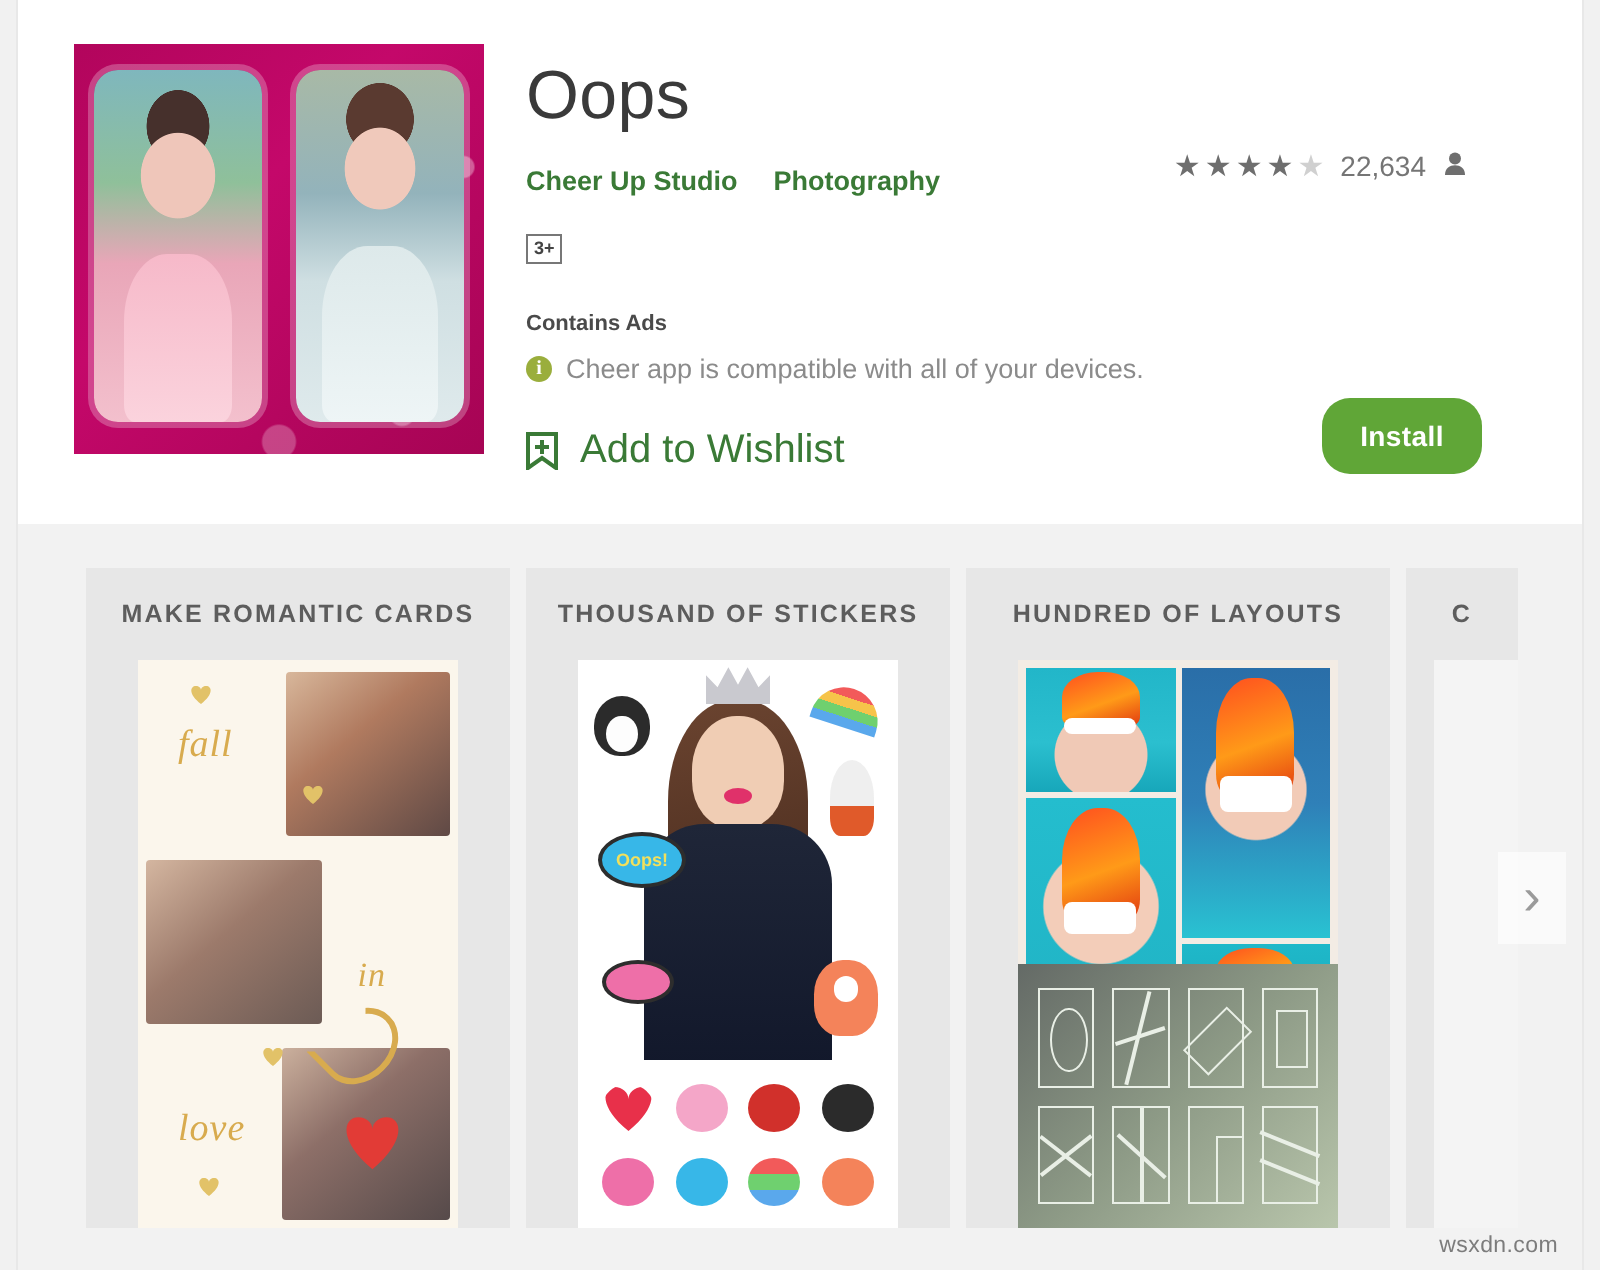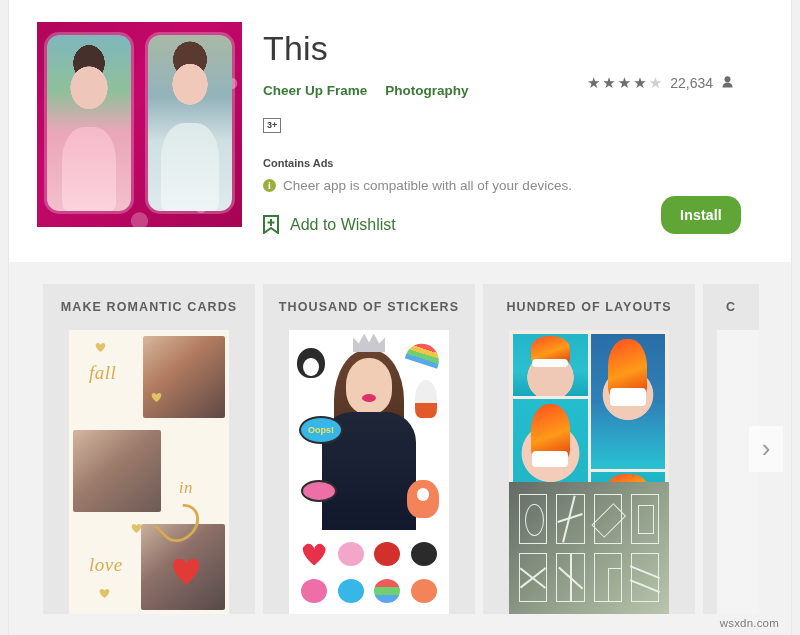--- a/index.html
+++ b/index.html
@@ -104,21 +104,21 @@
     width: 13px; height: 13px; border-radius: 50%;
     background: #9aae3c; color: #fff; font-size: 10px; font-weight: bold;
     display: flex; align-items: center; justify-content: center;
     font-family: "Liberation Serif", serif;
   }
   .compat-text { font-size: 13.5px; color: #8b8b8b; }
 
   .wishlist-row { display: flex; align-items: center; gap: 11px; }
   .bookmark-icon { width: 16px; height: 19px; position: relative; }
   .bookmark-icon svg { display: block; }
-  .wishlist-label { font-size: 16px; color: #3a7a36; }
+  .wishlist-label { font-size: 20px; color: #3a7a36; }
 
   .install-btn {
     position: absolute; right: 26px; bottom: 0;
     background: #60a637; color: #ffffff;
     border: none; border-radius: 14px;
     width: 80px; height: 38px;
     font-size: 14px; font-weight: bold;
     font-family: Liberation Sans, sans-serif;
     cursor: pointer; letter-spacing: .2px;
   }
@@ -360,24 +360,24 @@
     <div class="icon-wrap">
       <div class="app-icon">
         <div class="swirl"></div>
         <div class="photo left"></div>
         <div class="photo right"></div>
       </div>
     </div>
 
     <div class="info">
 
-      <div class="app-title">This</div>
+      <div class="app-title">Oops</div>
 
       <div class="meta-line">
-        <a class="meta-link" href="#">Cheer Up Frame</a>
+        <a class="meta-link" href="#">Cheer Up Studio</a>
         <a class="meta-link" href="#">Photography</a>
       </div>
 
       <div class="rating-block">
         <span class="stars">
           <span class="star">★</span>
           <span class="star">★</span>
           <span class="star">★</span>
           <span class="star">★</span>
           <span class="star empty">★</span>

